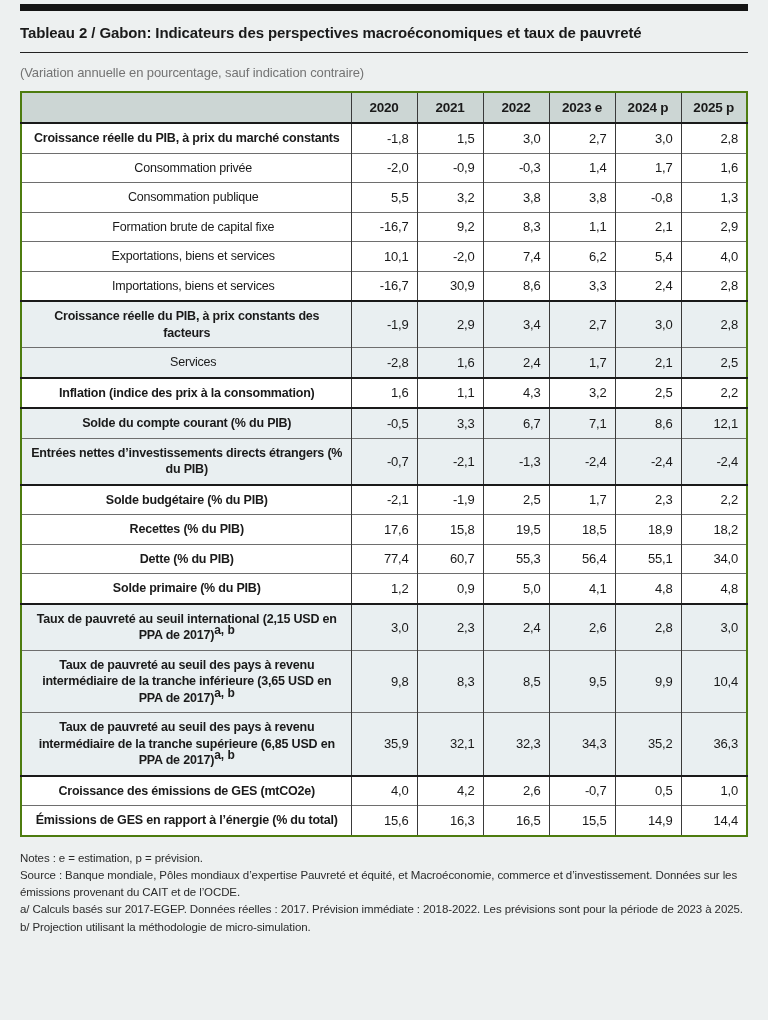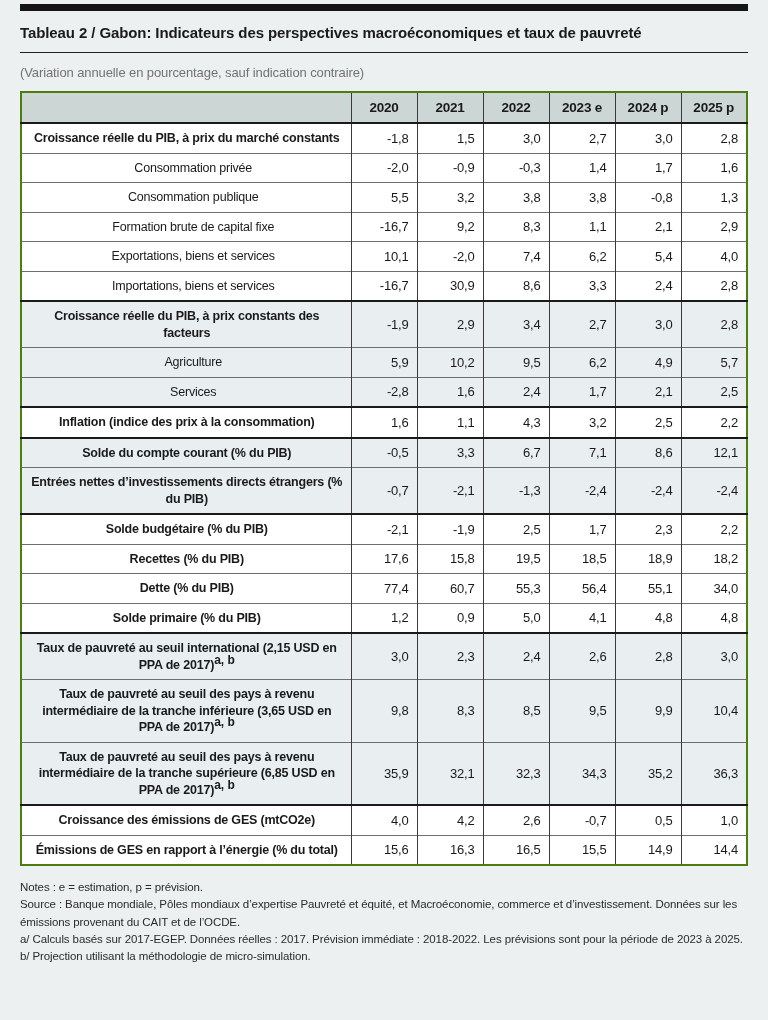--- a/index.html
+++ b/index.html
@@ -189,29 +189,20 @@
         <tr class="tint thick-top">
           <td class="label bold">Croissance réelle du PIB, à prix constants des facteurs</td>
           <td class="num">-1,9</td>
           <td class="num">2,9</td>
           <td class="num">3,4</td>
           <td class="num">2,7</td>
           <td class="num">3,0</td>
           <td class="num">2,8</td>
         </tr>
         <tr class="tint">
-          <td class="label indent">Agriculture</td>
-          <td class="num">5,9</td>
-          <td class="num">10,2</td>
-          <td class="num">9,5</td>
-          <td class="num">6,2</td>
-          <td class="num">4,9</td>
-          <td class="num">5,7</td>
-        </tr>
-        <tr class="tint">
           <td class="label indent">Services</td>
           <td class="num">-2,8</td>
           <td class="num">1,6</td>
           <td class="num">2,4</td>
           <td class="num">1,7</td>
           <td class="num">2,1</td>
           <td class="num">2,5</td>
         </tr>
         <tr class="thick-top">
           <td class="label bold">Inflation (indice des prix à la consommation)</td>

